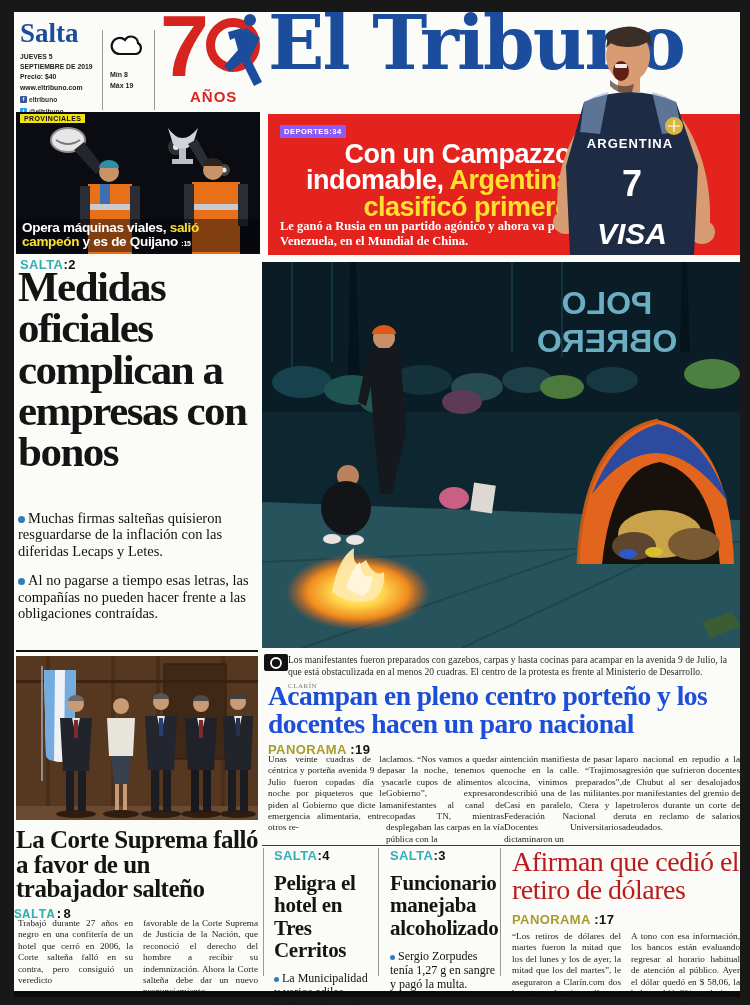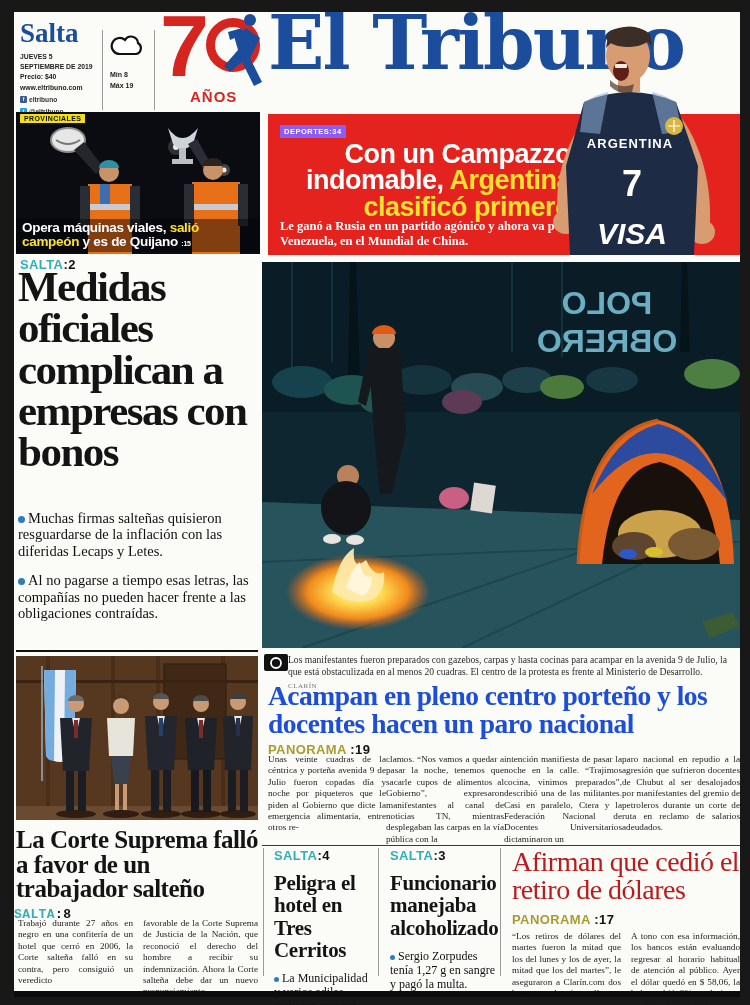--- a/index.html
+++ b/index.html
@@ -281,21 +281,21 @@
         <rect x="8" y="-2" width="8" height="4" rx="1" fill="#111"></rect>
       <circle cx="12" cy="9" r="5" fill="none" stroke="#fff" stroke-width="1.8"></circle>
     </svg>
     <div class="cap-txt"><span>Los manifestantes fueron preparados con gazebos, carpas y hasta cocinas para acampar en la avenida 9 de Julio, la que está obstaculizada en al menos 20 cuadras. El centro de la protesta es frente al Ministerio de Desarrollo.</span> <span class="cap-credit">CLARÍN</span></div>
   </div>
 
   <h2 class="abs acampan-head">Acampan en pleno centro porteño y los docentes hacen un paro nacional</h2>
   <div class="abs tag pan-tag"><span class="sec olive">PANORAMA</span> <span class="ref">:19</span></div>
   <div class="abs pan-cols">
     <div class="col">Unas veinte cuadras de la céntrica y porteña avenida 9 de Julio fueron copadas día y noche por piqueteros que le piden al Gobierno que dicte la emergencia alimentaria, entre otros re-</div>
-    <div class="col">clamos. “Nos vamos a quedar a pasar la noche, tenemos que sacarle cupos de alimentos al Gobierno”, expresaron manifestantes al canal de noticias TN, mientras desplegaban las carpas en la vía pública con la</div>
+    <div class="col">clamos. “Nos vamos a quedar a pasar la noche, tenemos que sacarle cupos de alimentos al Gobierno”, expresaron manifestantes al canal de copadas TN, mientras desplegaban las carpas en la vía pública con la</div>
     <div class="col">intención manifiesta de pasar la noche en la calle. “Trajimos cocina, vinimos preparados”, describió una de las militantes. Casi en paralelo, Ctera y la Federación Nacional de Docentes Universitarios dictaminaron un</div>
     <div class="col">paro nacional en repudio a la agresión que sufrieron docentes de Chubut al ser desalojados por manifestantes del gremio de petroleros durante un corte de ruta en reclamo de salarios adeudados.</div>
   </div>
   <div class="abs rule" style="left:248px;top:833px;width:478px;"></div>
 
   <div class="abs rule" style="left:2px;top:638px;width:242px;height:2px;background:#111;"></div>
   <svg class="abs corte-photo" viewBox="0 0 242 164">
     <rect width="242" height="164" fill="#56371f"></rect>
     <g fill="#4a2e18">
         <rect x="30" width="4" height="164"></rect>

